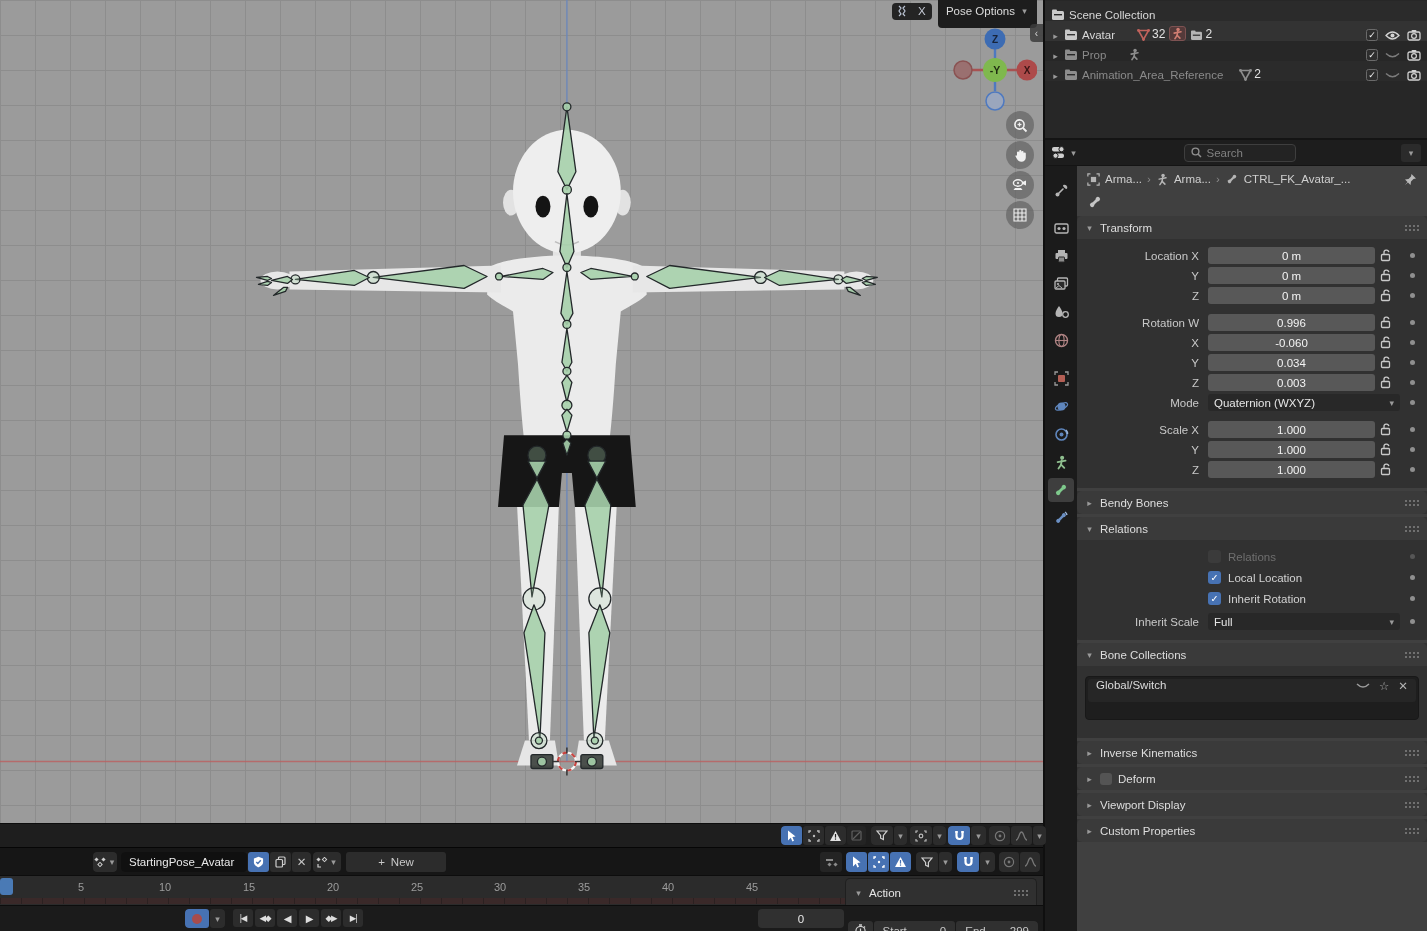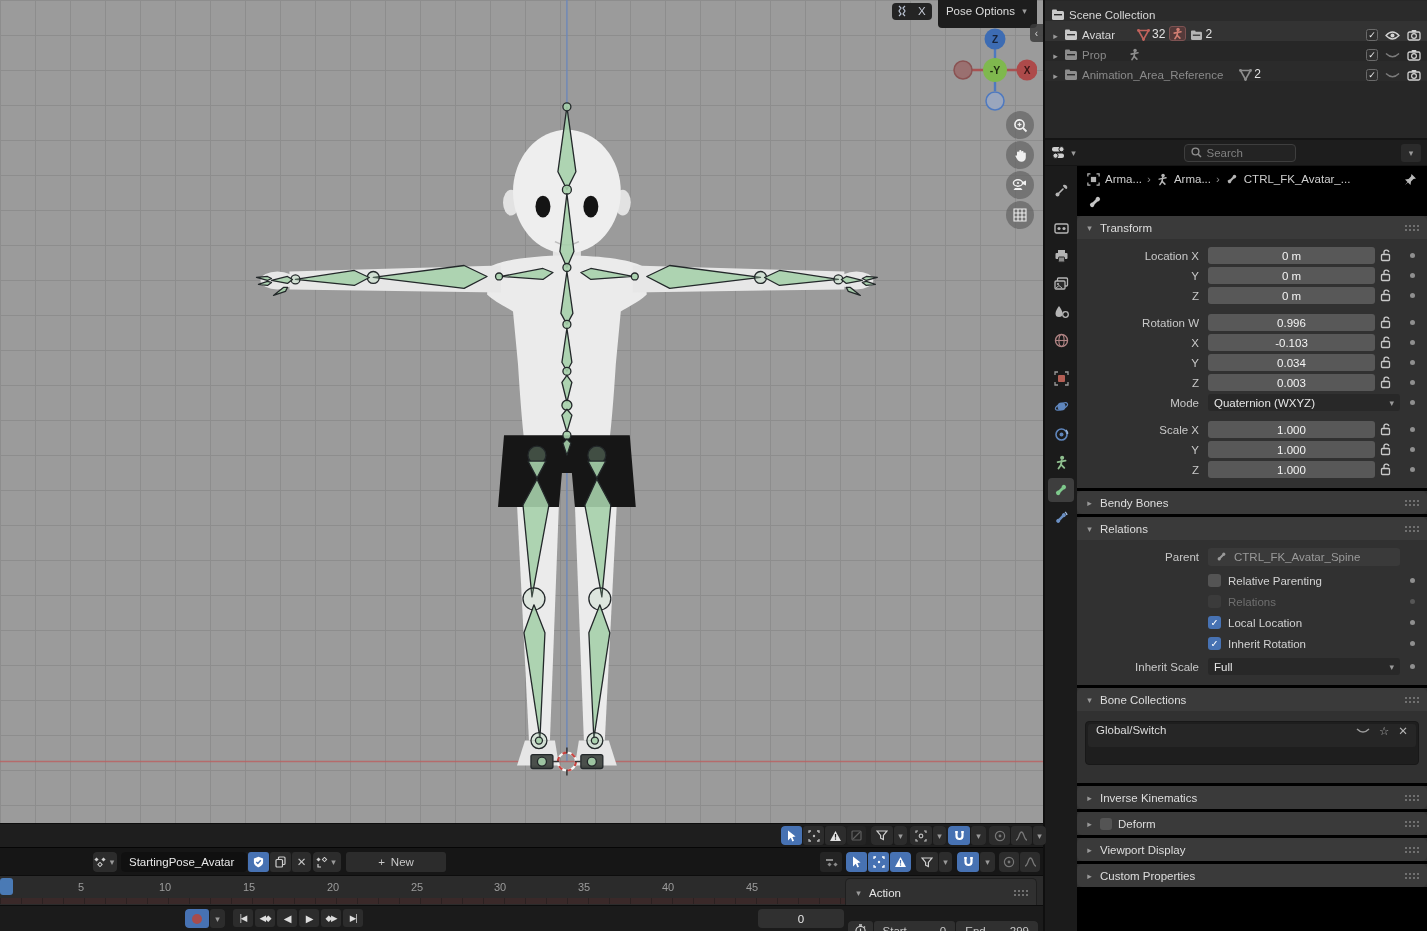--- a/index.html
+++ b/index.html
@@ -60,21 +60,21 @@
   
   .props{flex:1;display:flex;flex-direction:column}
   .ptop{height:26px;background:#1d1d1d;display:flex;align-items:center;padding:0 6px;gap:6px;border-bottom:1px solid #141414}
   .search{width:112px;height:18px;margin:0 auto;background:#232323;border:1px solid #3e3e3e;border-radius:4px;
     display:flex;align-items:center;gap:5px;padding:0 6px;color:#808080}
   .pbody{flex:1;display:flex;min-height:0}
   .tabcol{width:32px;background:#1b1b1b;padding-top:12px;display:flex;flex-direction:column;align-items:center}
   .tab{width:26px;height:24px;display:flex;align-items:center;justify-content:center;margin-bottom:4px;border-radius:4px}
   .tab.active{background:#3e3e3e}
   .tgap{height:10px;flex:none}
-  .pcontent{flex:1;overflow:hidden;background:#000000;padding-bottom:16px}
+  .pcontent{flex:1;overflow:hidden;background:#404040;padding-bottom:16px}
   .crumbs{height:26px;display:flex;align-items:center;gap:5px;padding:0 10px;color:#cfcfcf}
   .crumb-sep{color:#8a8a8a}
   .namerow{display:flex;align-items:center;gap:6px;padding:2px 10px 6px}
   .namefield{flex:1;height:20px;background:#1f1f1f;border:1px solid #3c3c3c;border-radius:4px;
     display:flex;align-items:center;padding:0 8px;color:#eaeaea}
   .panel{margin:0 0 3px;background:#333333}
   .p-head{height:23px;background:#3a3a3a;display:flex;align-items:center;gap:6px;padding:0 8px;color:#dedede;border-radius:5px}
   .panel.open .p-head{border-radius:5px 5px 0 0}
   .p-body{background:#313131;border-radius:0 0 5px 5px;padding:6px 0 8px}
   .chev{color:#9a9a9a;font-size:9px;width:9px;text-align:center}
@@ -807,21 +807,21 @@
                   <span class="plabel">Rotation W</span>
                   <div class="pval">0.996</div>
                   <svg width="12" height="13" viewBox="0 0 12 13">
                     <rect x="1.5" y="5.5" width="8" height="6" rx="1" fill="none" stroke="#c9c9c9" stroke-width="1.3"></rect>
                     <path d="M4,5.5 V3.8 a2.4,2.4 0 0 1 4.8,-.6" fill="none" stroke="#c9c9c9" stroke-width="1.3"></path>
                   </svg>
                   <span class="dec"></span>
                 </div>
               <div class="prow">
                   <span class="plabel">X</span>
-                  <div class="pval">-0.103</div>
+                  <div class="pval">-0.060</div>
                   <svg width="12" height="13" viewBox="0 0 12 13">
                     <rect x="1.5" y="5.5" width="8" height="6" rx="1" fill="none" stroke="#c9c9c9" stroke-width="1.3"></rect>
                     <path d="M4,5.5 V3.8 a2.4,2.4 0 0 1 4.8,-.6" fill="none" stroke="#c9c9c9" stroke-width="1.3"></path>
                   </svg>
                   <span class="dec"></span>
                 </div>
               <div class="prow">
                   <span class="plabel">Y</span>
                   <div class="pval">0.034</div>
                   <svg width="12" height="13" viewBox="0 0 12 13">
@@ -885,42 +885,20 @@
             </div>
           </div>
 
           <div class="panel open">
             <div class="p-head">
               <span class="chev">▾</span>
               <span>Relations</span>
               <div class="dots" style="margin-left:auto"></div>
             </div>
             <div class="p-body">
-              <div class="prow" style="margin-bottom:4px">
-                  <span class="plabel">Parent</span>
-                <div class="parentfield" style="grid-column:2 / span 2">
-                  <svg width="13" height="13" viewBox="0 0 16 16">
-                      <g transform="rotate(-45 8 8)" fill="#9a9a9a">
-                        <circle cx="4" cy="8" r="2"></circle>
-                        <circle cx="12" cy="8" r="2"></circle>
-                        <rect x="4" y="6.8" width="8" height="2.4"></rect>
-                      </g>
-                    </svg>
-                  <span>CTRL_FK_Avatar_Spine</span>
-                </div>
-                  <span></span>
-              </div>
-              <div class="cbrow">
-                  <span></span>
-                  <span style="display:flex;align-items:center">
-                    <span class="cb"></span>
-                    <span class="cblab">Relative Parenting</span>
-                  </span>
-                  <span class="dec"></span>
-                </div>
               <div class="cbrow">
                   <span></span>
                   <span style="display:flex;align-items:center">
                     <span class="cb off2"></span>
                     <span class="cblab" style="color:#6f6f6f">Relations</span>
                   </span>
                   <span class="dec dim2"></span>
                 </div>
               <div class="cbrow">
                   <span></span>

